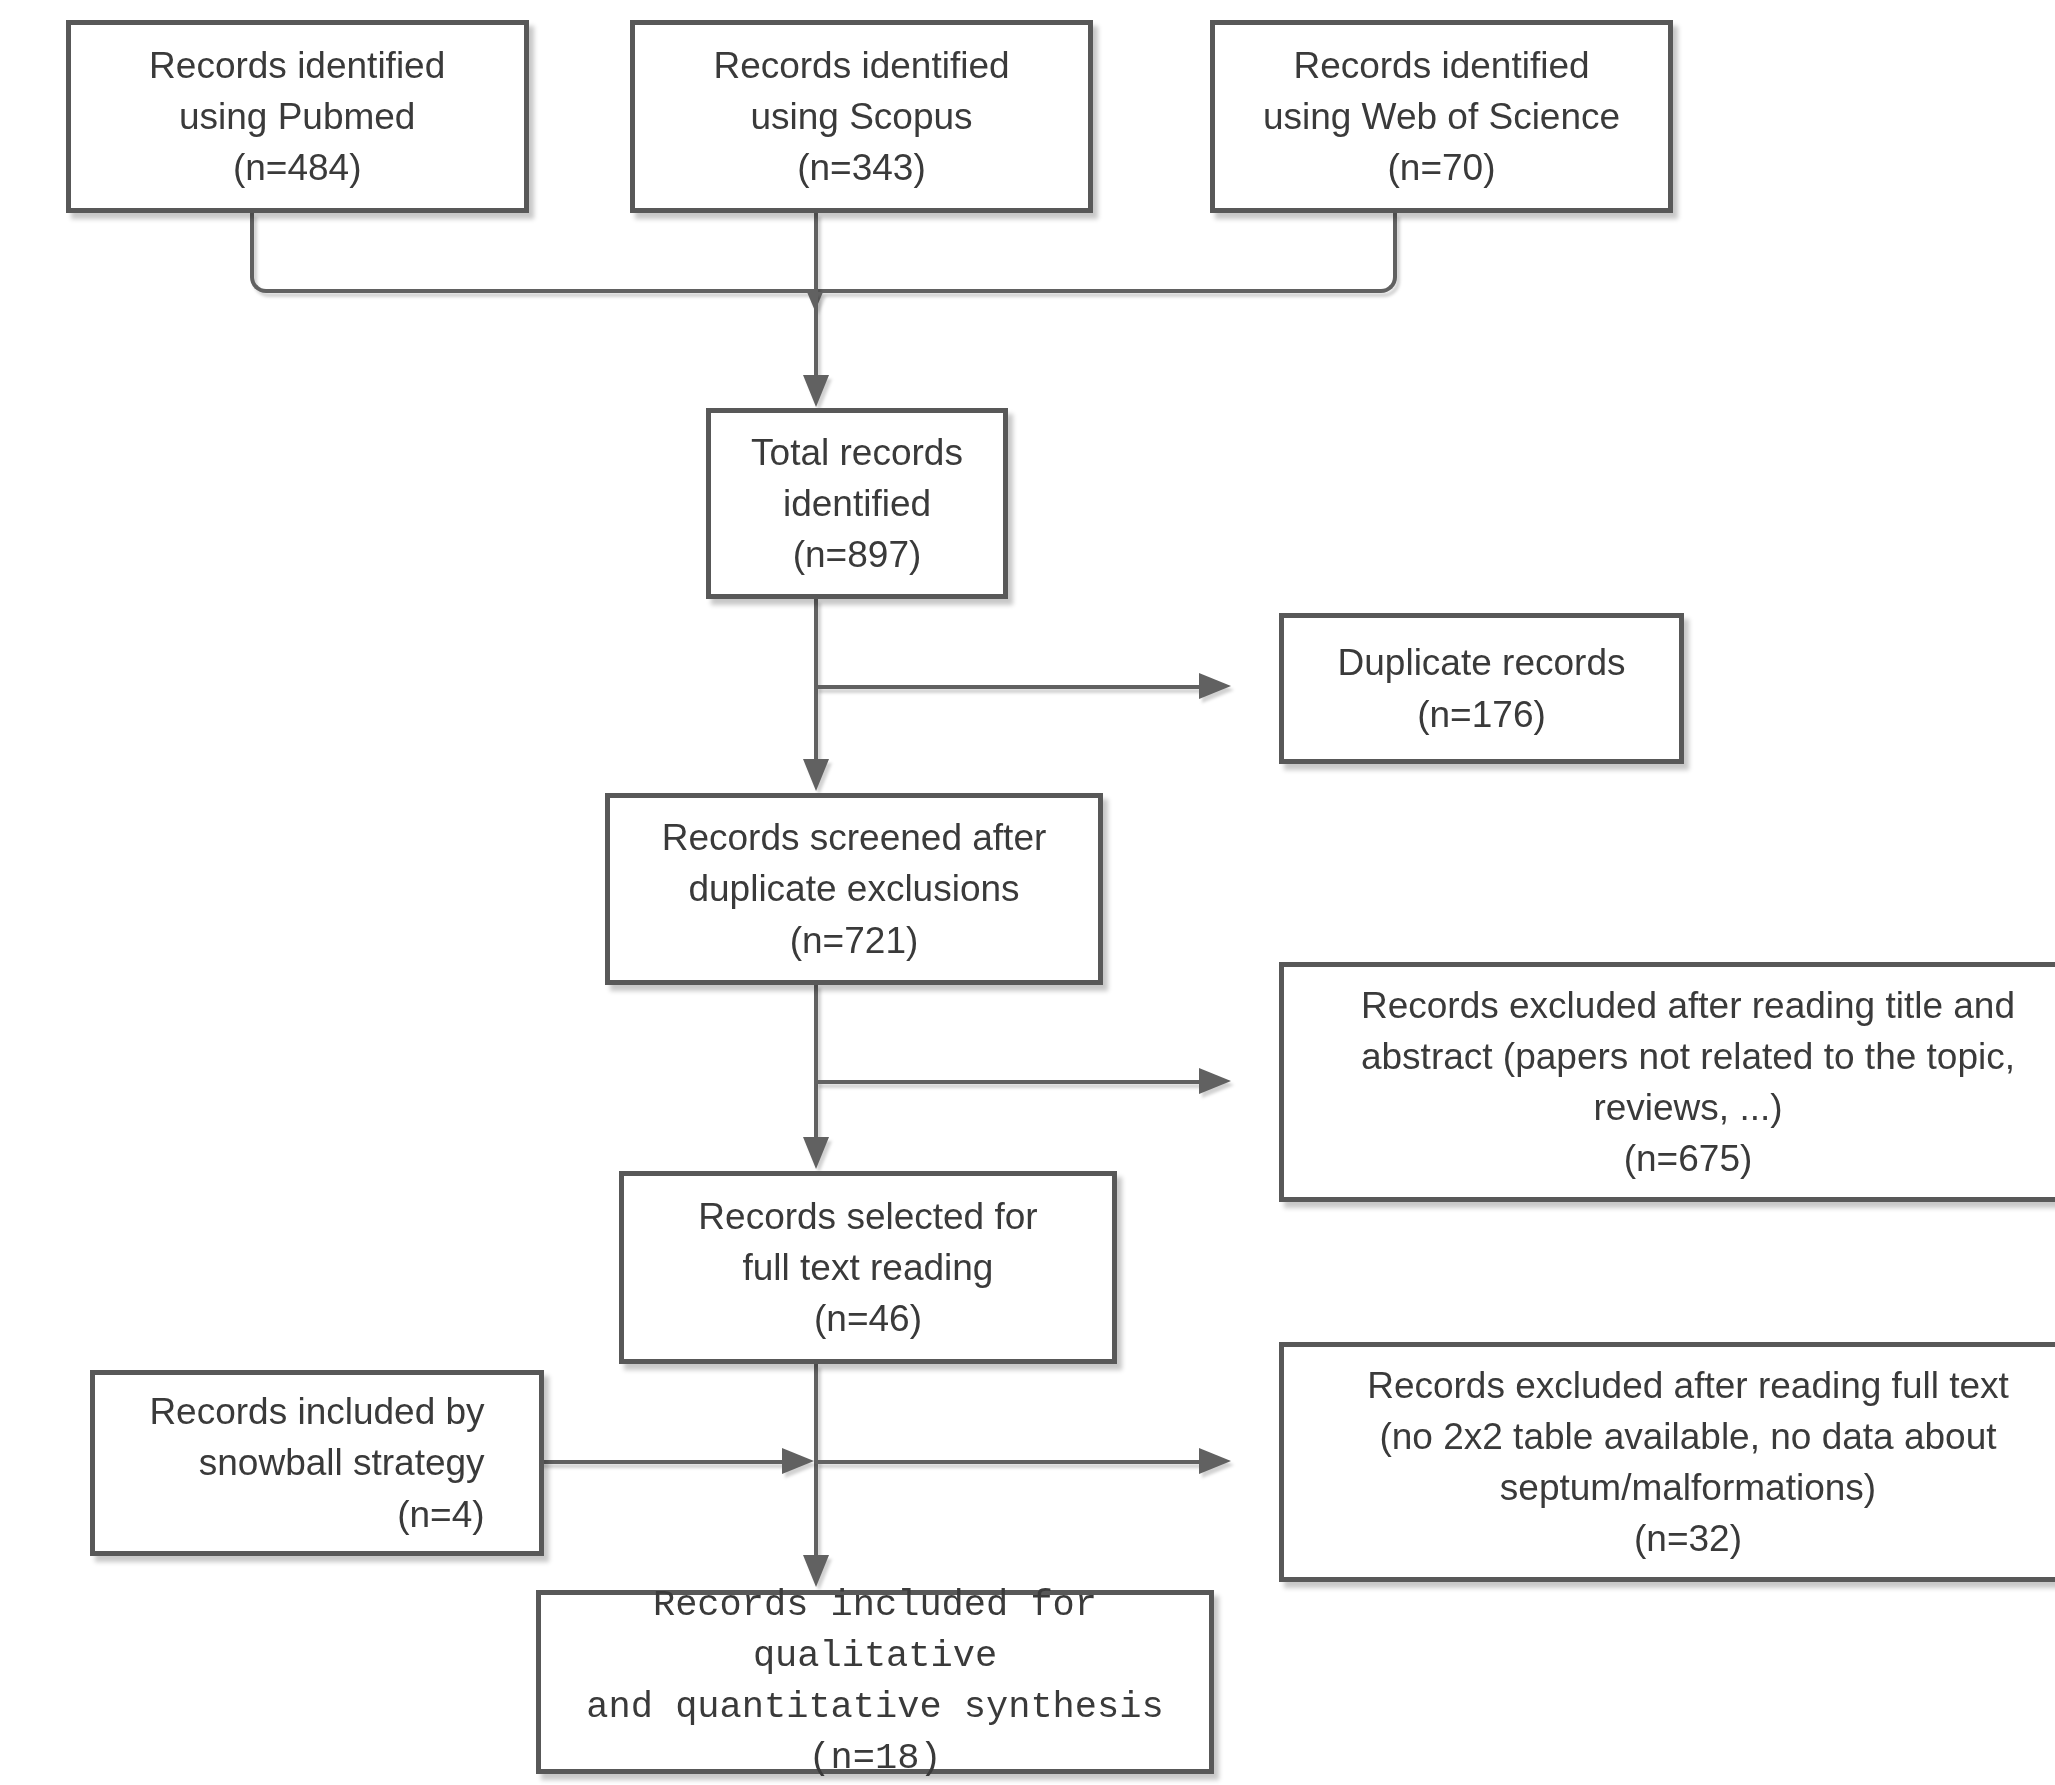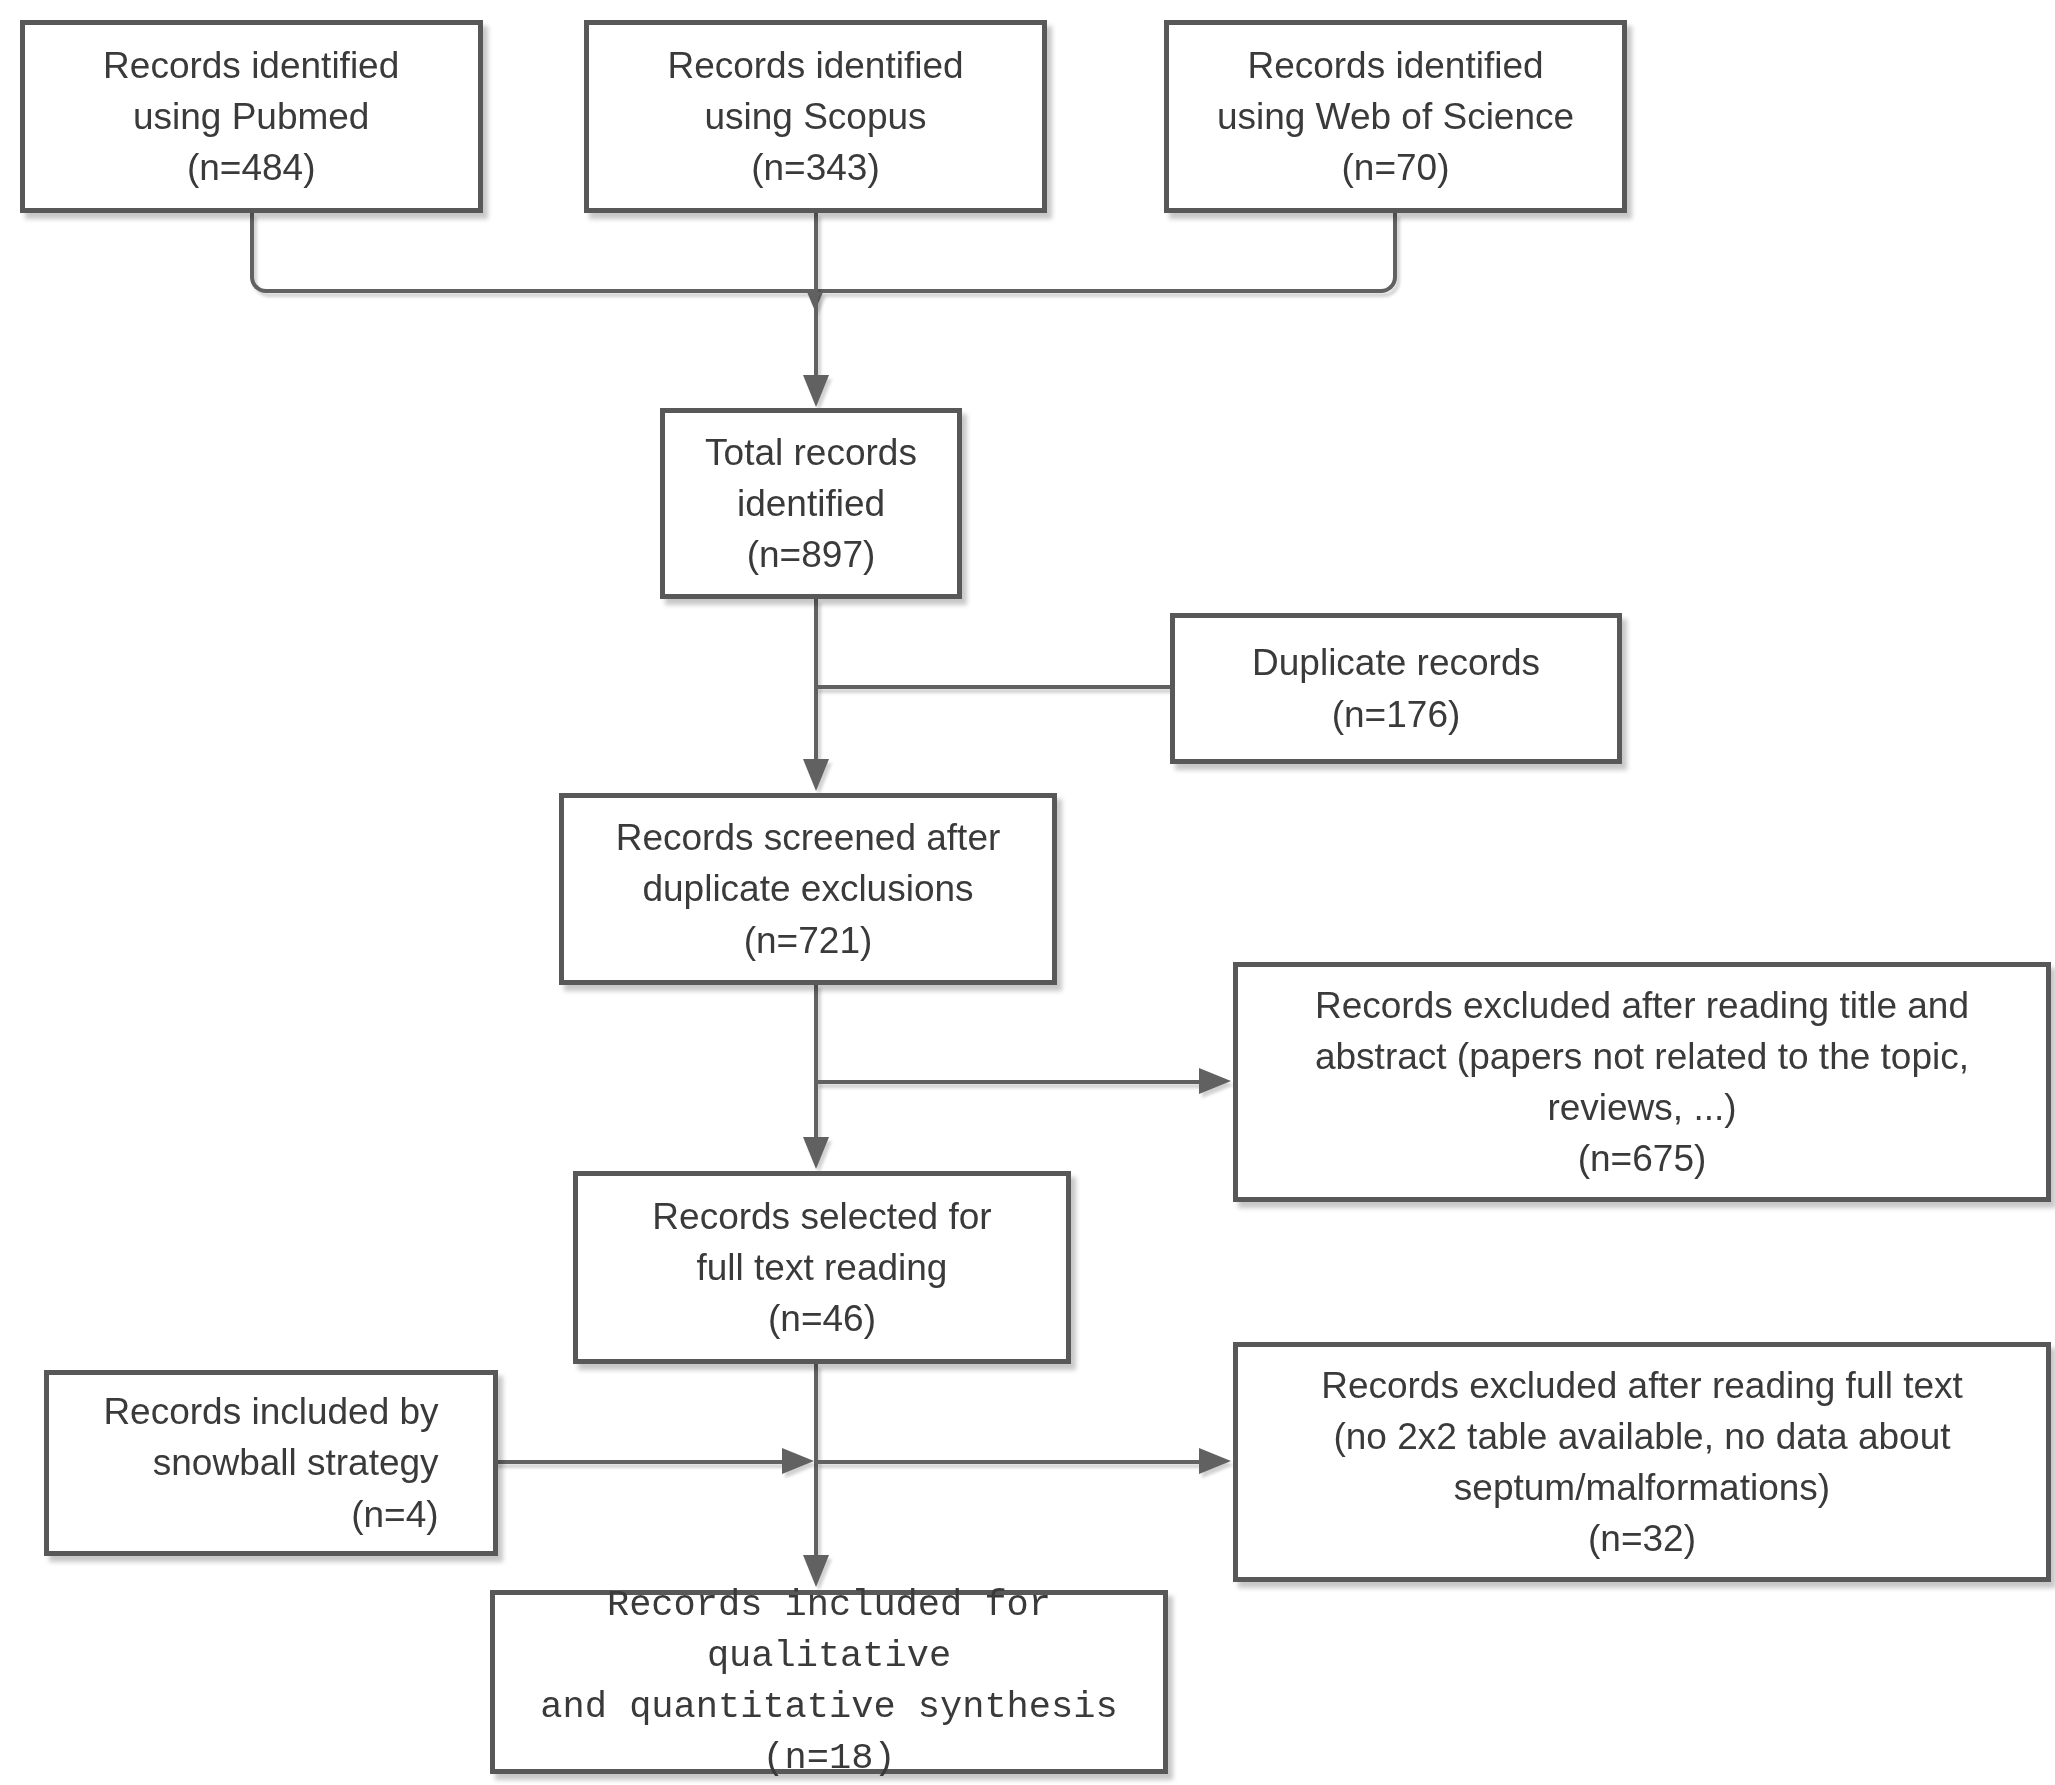--- a/index.html
+++ b/index.html
@@ -12,27 +12,28 @@
     background:#ffffff;
     border:5.8px solid #585858;
     color:#3a3a3a;
     font-size:37px;
     line-height:1.38;
     text-align:center;
     display:flex;align-items:center;justify-content:center;
     white-space:pre-line;
     padding:0 10.4px;
     box-shadow:5.2px 5.8px 4.6px rgba(0,0,0,0.22);
+    margin-left:46px;
   }
   
   .n-pubmed   {left:19.7px;   top:19.7px;   width:463px;  height:193px;}
   .n-scopus   {left:584px; top:19.7px;   width:463px;  height:193px;}
   .n-wos      {left:1164px; top:19.7px;   width:463px;  height:193px;}
   .n-total    {left:660px; top:408px;  width:302px;  height:191px;}
-  .n-dup      {left:1170px; top:613px; width:452px;  height:151px;}
+  .n-dup      {left:1233px; top:613px; width:405px;  height:151px;}
   .n-screen   {left:559px;  top:793px; width:498px;  height:192px;}
   .n-excl1    {left:1233px; top:962px; width:818px; height:240px;}
   .n-select   {left:573px;  top:1171px; width:498px;  height:193px;}
   .n-snow     {left:44px;   top:1370px; width:454px;  height:186px;text-align:right;}
   .n-excl2    {left:1233px; top:1342px; width:818px; height:240px;}
   .n-final    {left:490px;  top:1590px; width:678px; height:184px;font-family:Liberation Mono, monospace;}
 
   
   .conn{position:absolute;filter:drop-shadow(3.5px 4px 1.7px rgba(0,0,0,0.18));}
   .vline{width:4px;background:#616161;}

